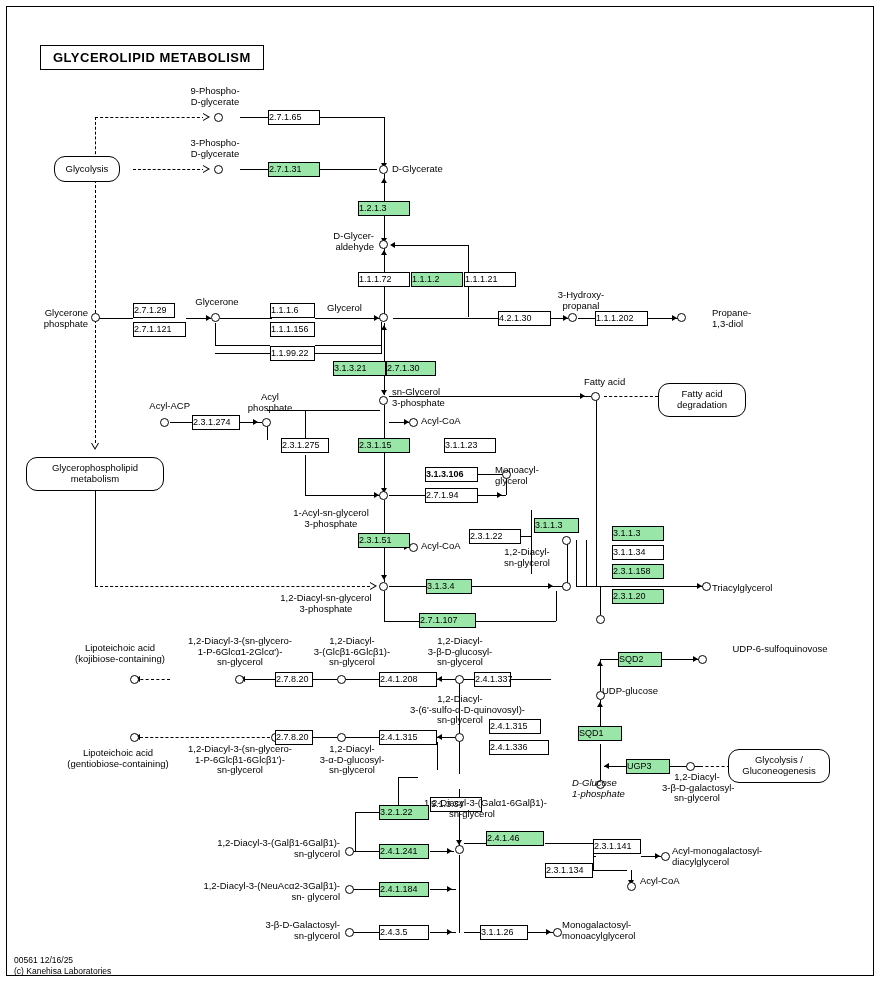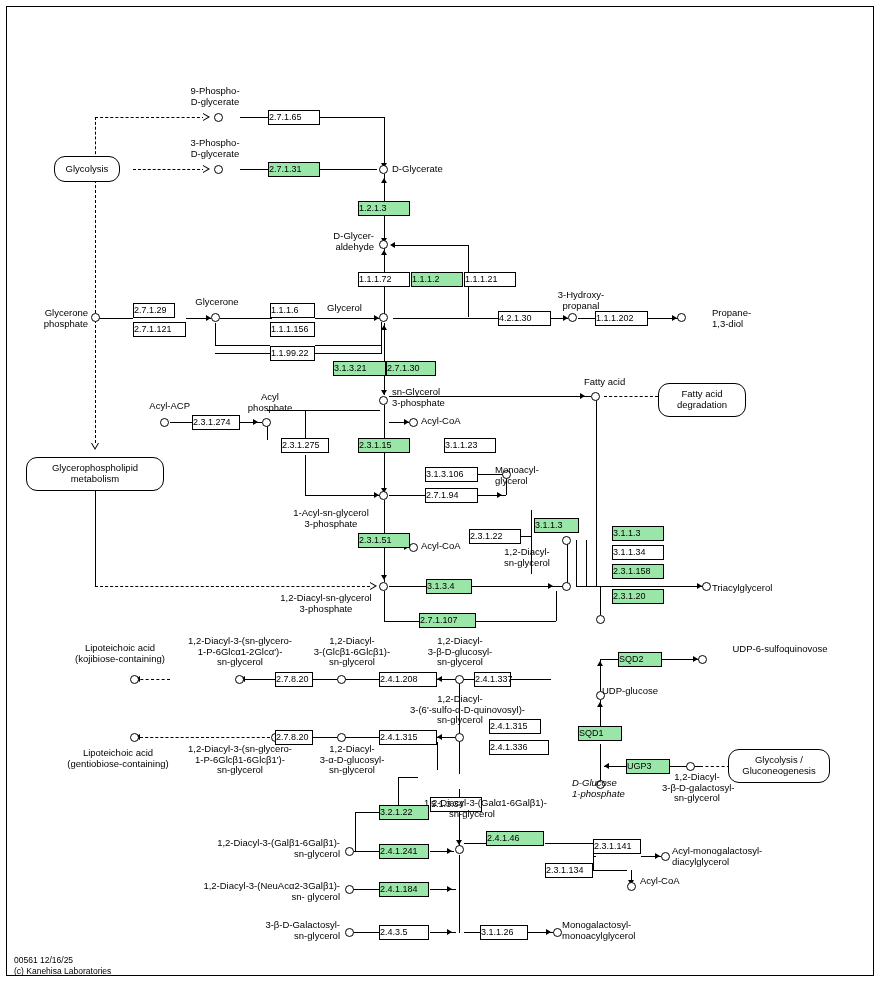--- a/index.html
+++ b/index.html
@@ -43,20 +43,21 @@
   .trihd:after{content:"";position:absolute;left:1px;top:0;width:0;height:0;border-top:5px solid #fff;
     border-left:3px solid transparent;border-right:3px solid transparent;}
   .footer{position:absolute;left:14px;top:955px;font-size:8.5px;line-height:11px;white-space:pre;}
 </style>
 </head>
 <body>
 
 <div id="page">
   <div id="frame"></div>
 
+  <div class="title-box">GLYCEROLIPID  METABOLISM</div>
 
   <div class="h" style="left:240px;top:117px;width:28px;"></div>
   <div class="h" style="left:320px;top:117px;width:64px;"></div>
   <div class="v" style="left:384px;top:117px;height:53px;"></div>
   <div class="ar d" style="left:380.5px;top:163px;"></div>
   <div class="hd" style="left:95px;top:117px;width:110px;"></div>
   <div class="vd" style="left:95px;top:117px;height:42px;"></div>
   <div class="trih" style="left:203px;top:113px;"></div>
 
   <div class="hd" style="left:133px;top:169px;width:72px;"></div>
@@ -296,21 +297,21 @@
   <div class="ez" style="left:270px;top:322px;width:45px;">1.1.1.156</div>
   <div class="ez" style="left:270px;top:346px;width:45px;">1.1.99.22</div>
   <div class="ez" style="left:498px;top:311px;width:53px;">4.2.1.30</div>
   <div class="ez" style="left:595px;top:311px;width:53px;">1.1.1.202</div>
   <div class="ez g" style="left:333px;top:361px;width:53px;">3.1.3.21</div>
   <div class="ez g" style="left:386px;top:361px;width:50px;">2.7.1.30</div>
   <div class="ez" style="left:192px;top:415px;width:48px;">2.3.1.274</div>
   <div class="ez" style="left:281px;top:438px;width:48px;">2.3.1.275</div>
   <div class="ez g" style="left:358px;top:438px;width:52px;">2.3.1.15</div>
   <div class="ez" style="left:444px;top:438px;width:52px;">3.1.1.23</div>
-  <div class="ez" style="left:425px;top:467px;width:53px;">3.1.3.106</div>
+  <div class="ez" style="left:425px;top:467px;width:53px;font-weight:bold;">3.1.3.106</div>
   <div class="ez" style="left:425px;top:488px;width:53px;">2.7.1.94</div>
   <div class="ez g" style="left:358px;top:533px;width:52px;">2.3.1.51</div>
   <div class="ez" style="left:469px;top:529px;width:52px;">2.3.1.22</div>
   <div class="ez g" style="left:534px;top:518px;width:45px;">3.1.1.3</div>
   <div class="ez g" style="left:612px;top:526px;width:52px;">3.1.1.3</div>
   <div class="ez" style="left:612px;top:545px;width:52px;">3.1.1.34</div>
   <div class="ez g" style="left:612px;top:564px;width:52px;">2.3.1.158</div>
   <div class="ez g" style="left:612px;top:589px;width:52px;">2.3.1.20</div>
   <div class="ez g" style="left:426px;top:579px;width:46px;">3.1.3.4</div>
   <div class="ez g" style="left:419px;top:613px;width:57px;">2.7.1.107</div>

